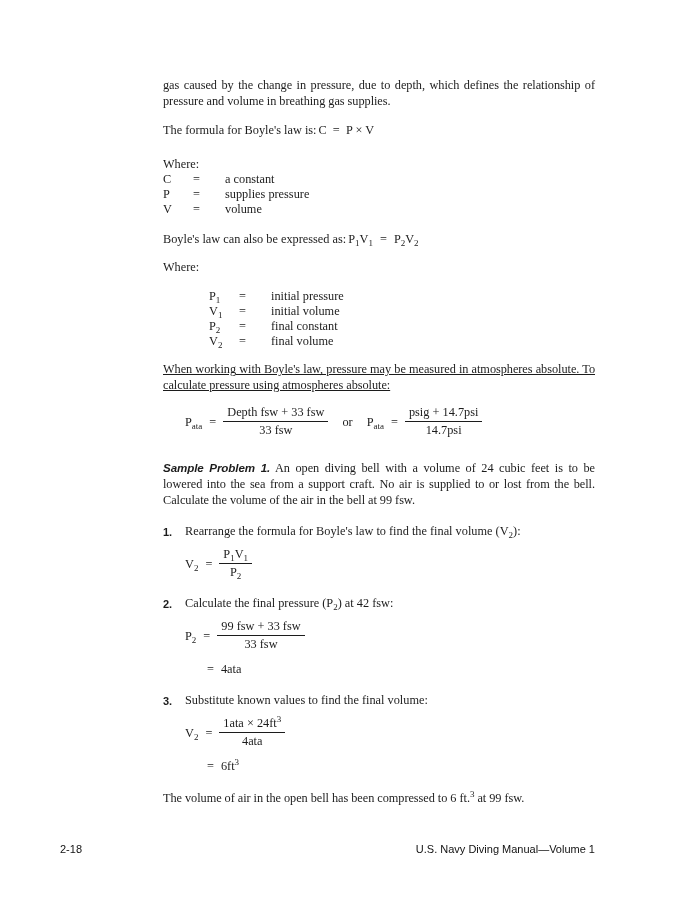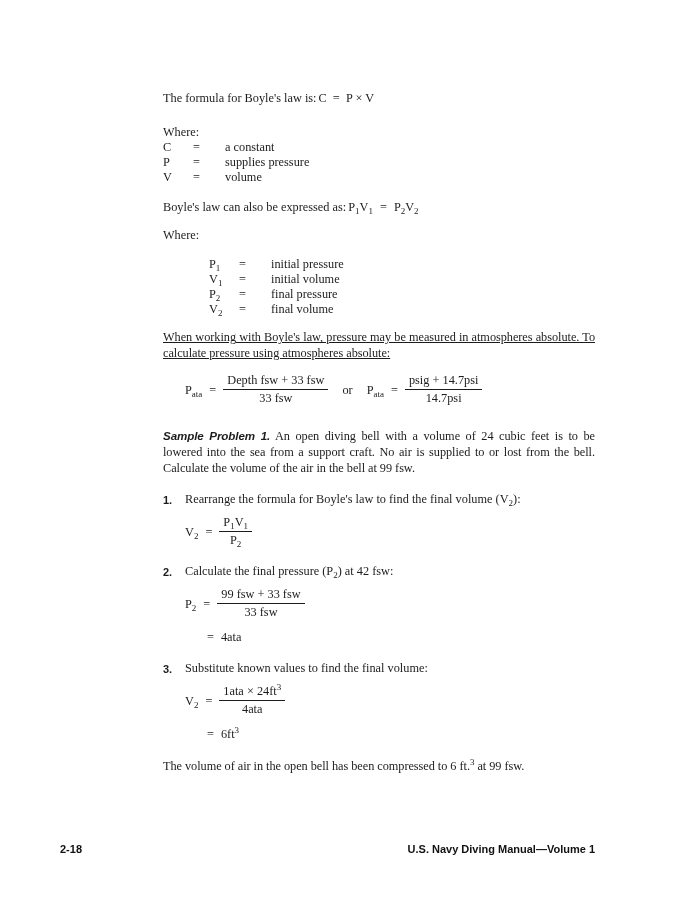--- a/index.html
+++ b/index.html
@@ -40,28 +40,29 @@
   .step{display:flex;margin-top:15px;}
   .stepnum{width:22px;font-family:"Liberation Sans", sans-serif;font-weight:bold;
            font-size:11px;padding-top:1px;}
   .steptext{flex:1;}
   .sformula{display:flex;align-items:center;margin:7px 0 0 22px;}
   .result{display:flex;align-items:baseline;margin:9px 0 0 37px;}
   .closing{margin-top:16px;}
 
   .footer{position:absolute;left:60px;right:100px;top:843px;display:flex;
           justify-content:space-between;font-family:"Liberation Sans", sans-serif;
-          font-weight:bold;font-size:11px;color:#111;}
+          font-weight:normal;font-size:11px;color:#111;}
 </style>
 </head>
 <body>
 
 <div class="page">
   <div class="content">
 
+    <p class="para">gas caused by the change in pressure, due to depth, which defines the relationship of pressure and volume in breathing gas supplies.</p>
 
     <div class="inline-formula-row">
       <span class="fr-label">The formula for Boyle's law is:</span>
       <span class="math">C  =  P × V</span>
     </div>
 
     <div class="where-title">Where:</div>
     <div class="vargroup">
       <div class="vrow">
         <span class="vsym">C</span>
@@ -93,21 +94,21 @@
         <span class="vdesc">initial pressure</span>
       </div>
       <div class="vrow">
         <span class="vsym"><span>V</span><sub>1</sub></span>
         <span class="veq">=</span>
         <span class="vdesc">initial volume</span>
       </div>
       <div class="vrow">
         <span class="vsym"><span>P</span><sub>2</sub></span>
         <span class="veq">=</span>
-        <span class="vdesc">final pressure</span>
+        <span class="vdesc">final constant</span>
       </div>
       <div class="vrow">
         <span class="vsym"><span>V</span><sub>2</sub></span>
         <span class="veq">=</span>
         <span class="vdesc">final volume</span>
       </div>
     </div>
 
     <p class="para" style="margin-top:12px;text-decoration:underline;">When working with Boyle's law, pressure may be measured in atmospheres absolute. To calculate pressure using atmospheres absolute:</p>
 

